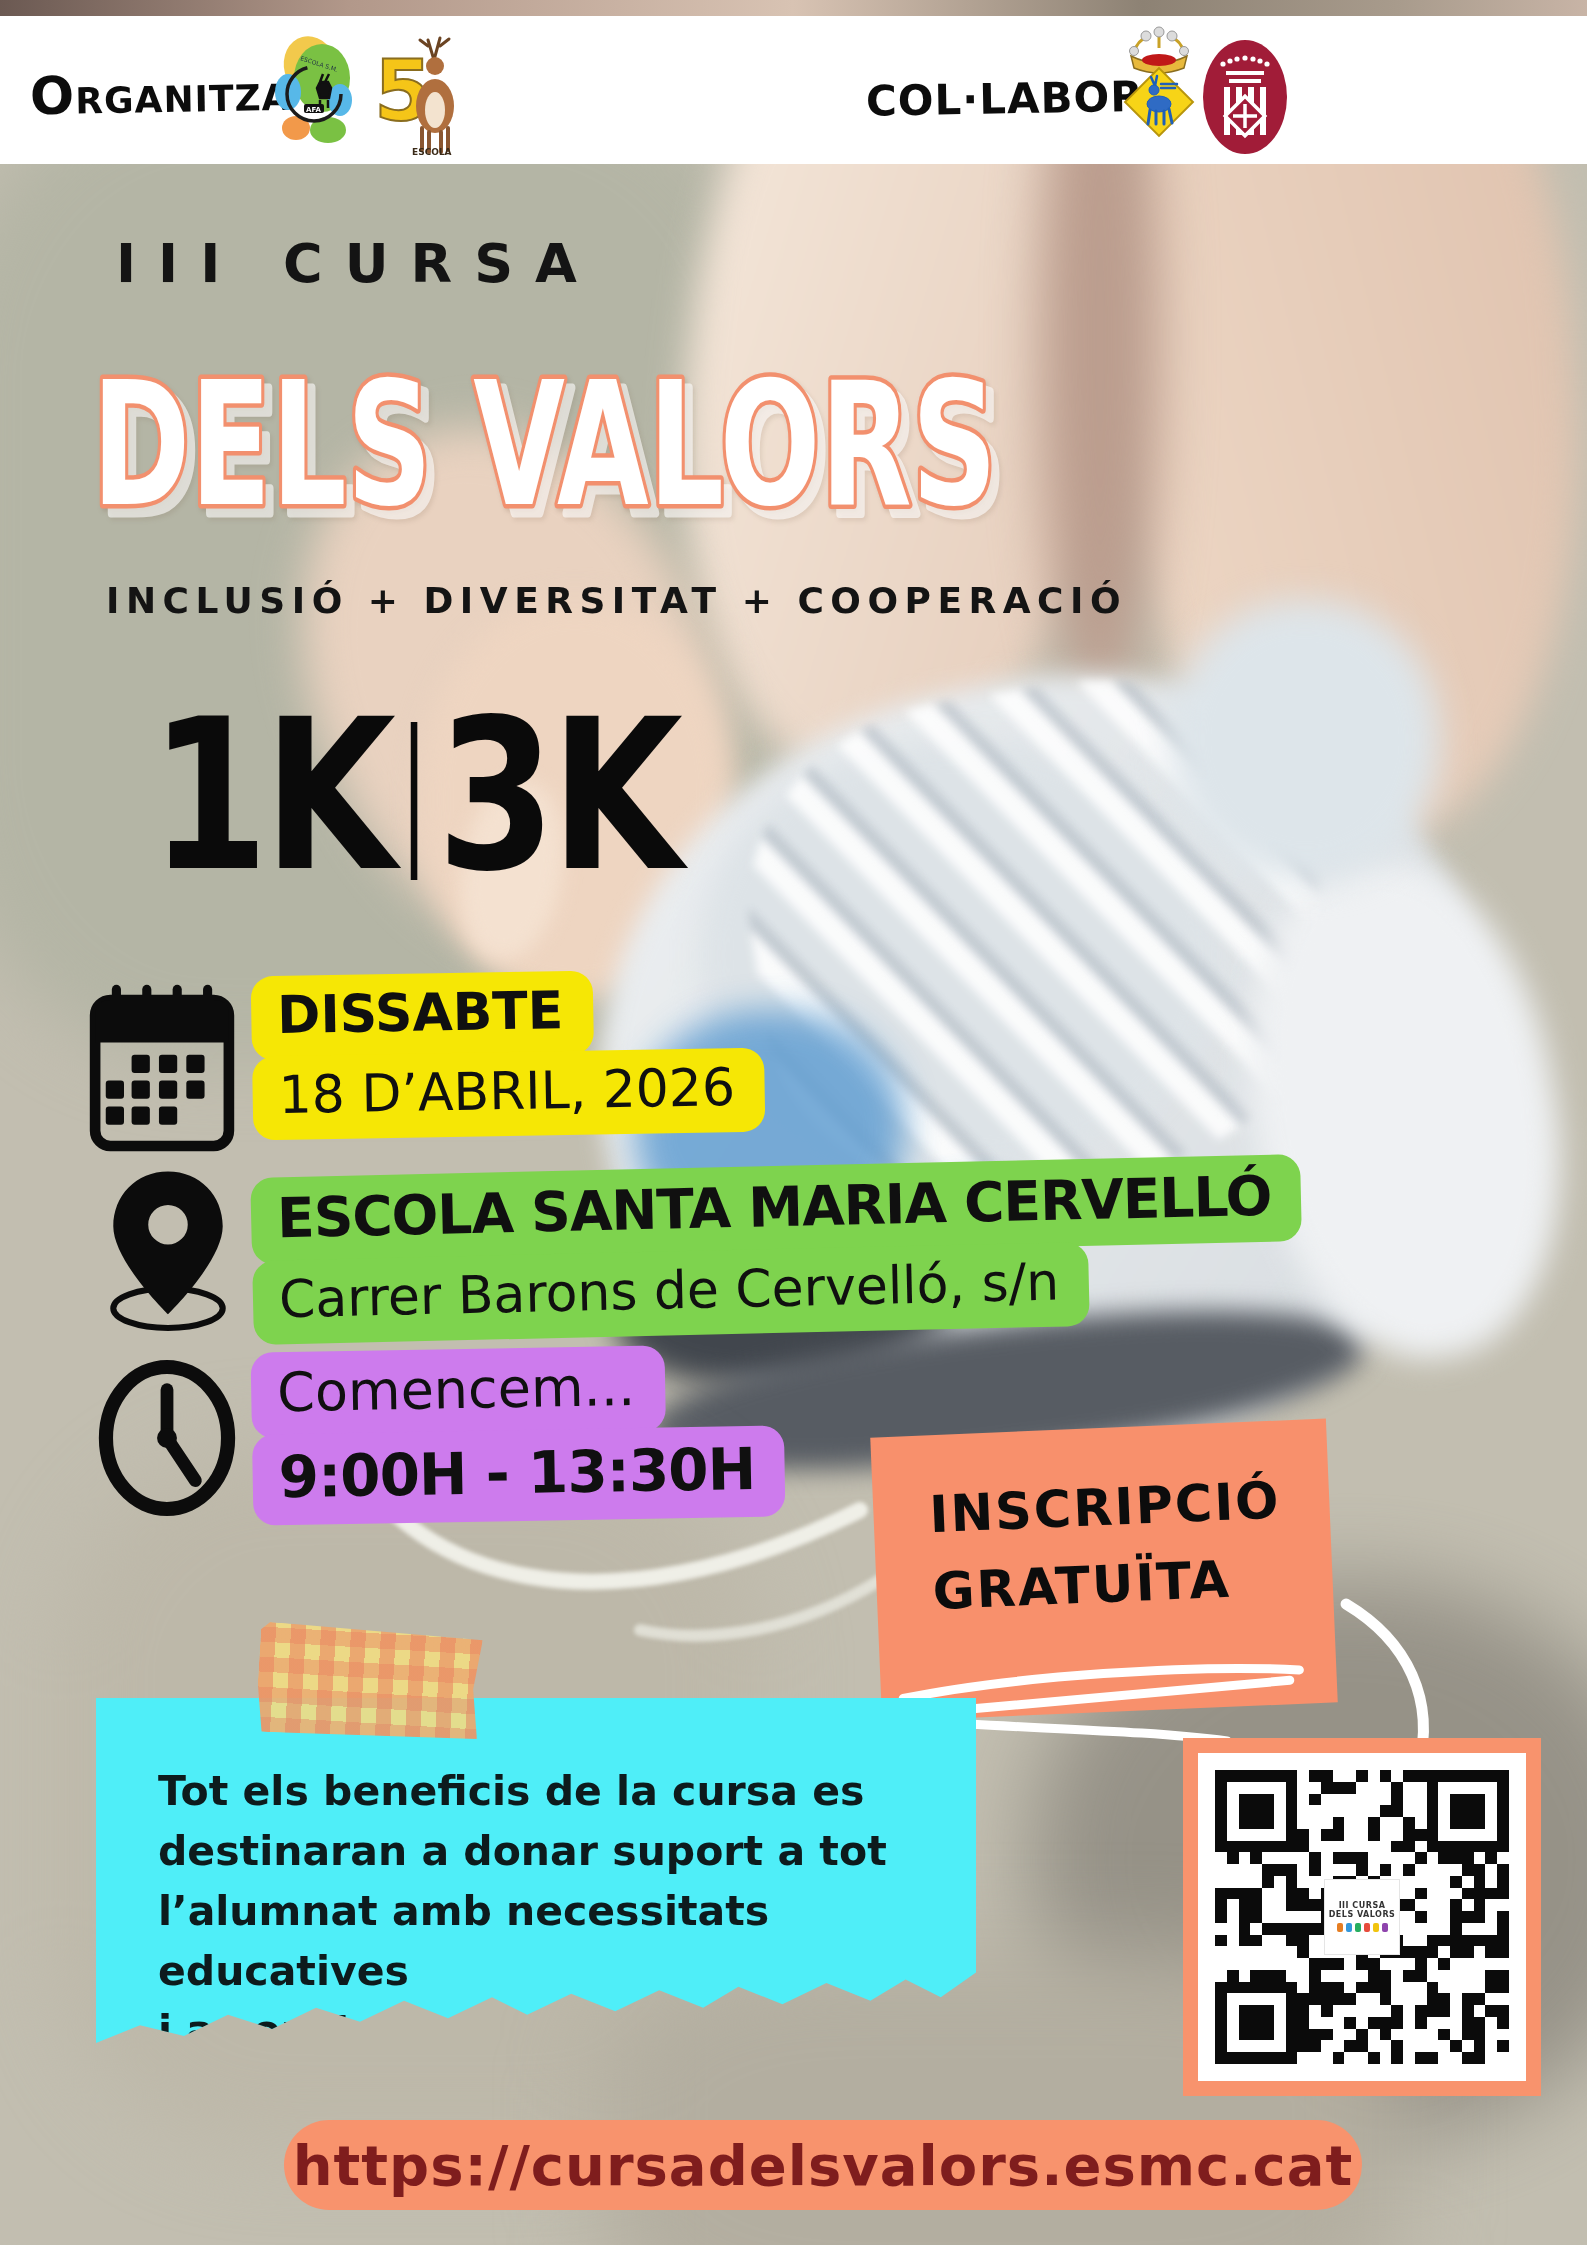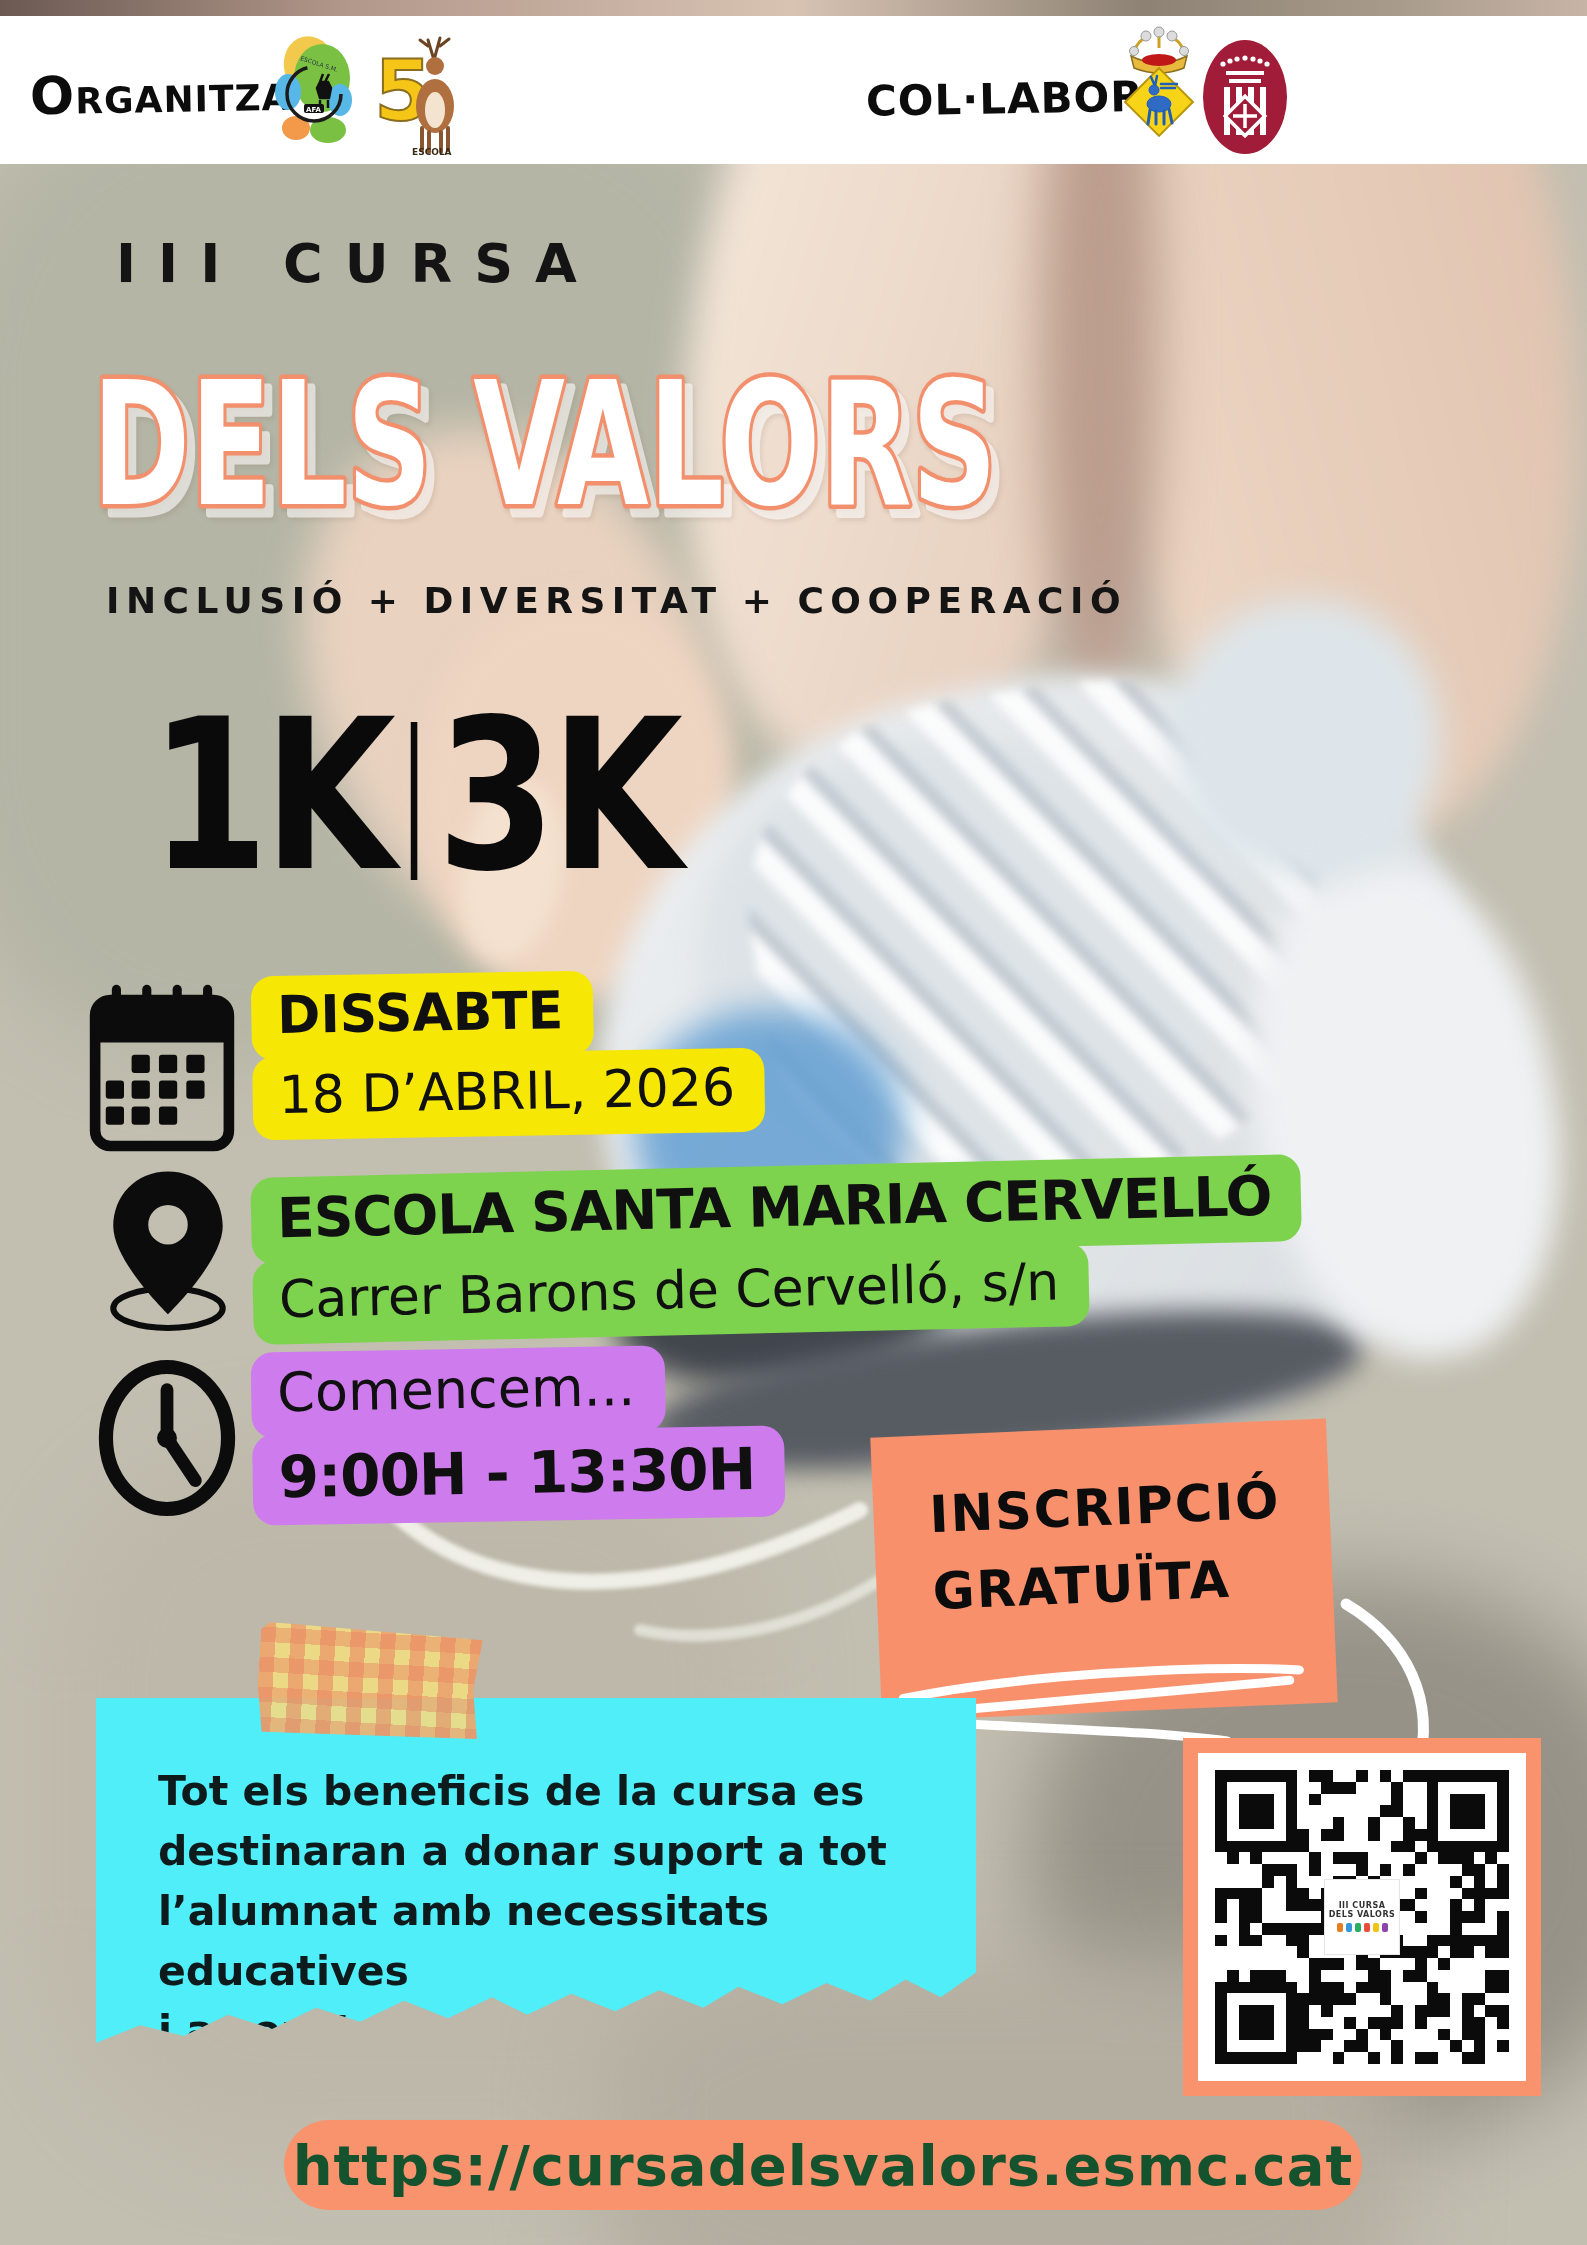--- a/index.html
+++ b/index.html
@@ -55,21 +55,21 @@
   .qrgrid .on{background:#0b0b0b;}
   .qrlogo{position:absolute;left:50%;top:50%;width:76px;height:76px;transform:translate(-50%,-50%);
     background:#ffffff;border:1px solid #e5e5e5;display:flex;flex-direction:column;align-items:center;
     justify-content:center;gap:4px;}
   .qrlogo .t{font-size:8px;font-weight:900;color:#333;letter-spacing:.5px;text-align:center;line-height:1.1;}
   .qrlogo .dots{display:flex;gap:3px;}
   .qrlogo .dots i{width:6px;height:9px;border-radius:2px;display:block;}
   
   .urlpill{position:absolute;left:284px;top:2120px;width:1078px;height:90px;background:#f8936d;
     border-radius:46px;display:flex;align-items:center;justify-content:center;}
-  .urlpill span{color:#14532d;font-size:56px;font-weight:800;letter-spacing:1px;}
+  .urlpill span{color:#7f1d1d;font-size:56px;font-weight:800;letter-spacing:1px;}
 </style>
 </head>
 <body>
 
 <div id="poster">
 
   <div class="abs" style="inset:0;">
     <div class="ph" style="left:-60px;top:80px;width:850px;height:980px;background:#b4b5a5;filter:blur(34px);border-radius:30%;"></div>
     <div class="ph" style="left:690px;top:-60px;width:430px;height:840px;background:linear-gradient(100deg,#f4e7da,#e5ccba);filter:blur(18px);transform:rotate(7deg);"></div>
     <div class="ph" style="left:1115px;top:-80px;width:460px;height:920px;background:linear-gradient(80deg,#eed8c6,#dfc2ae);filter:blur(18px);transform:rotate(-4deg);"></div>

